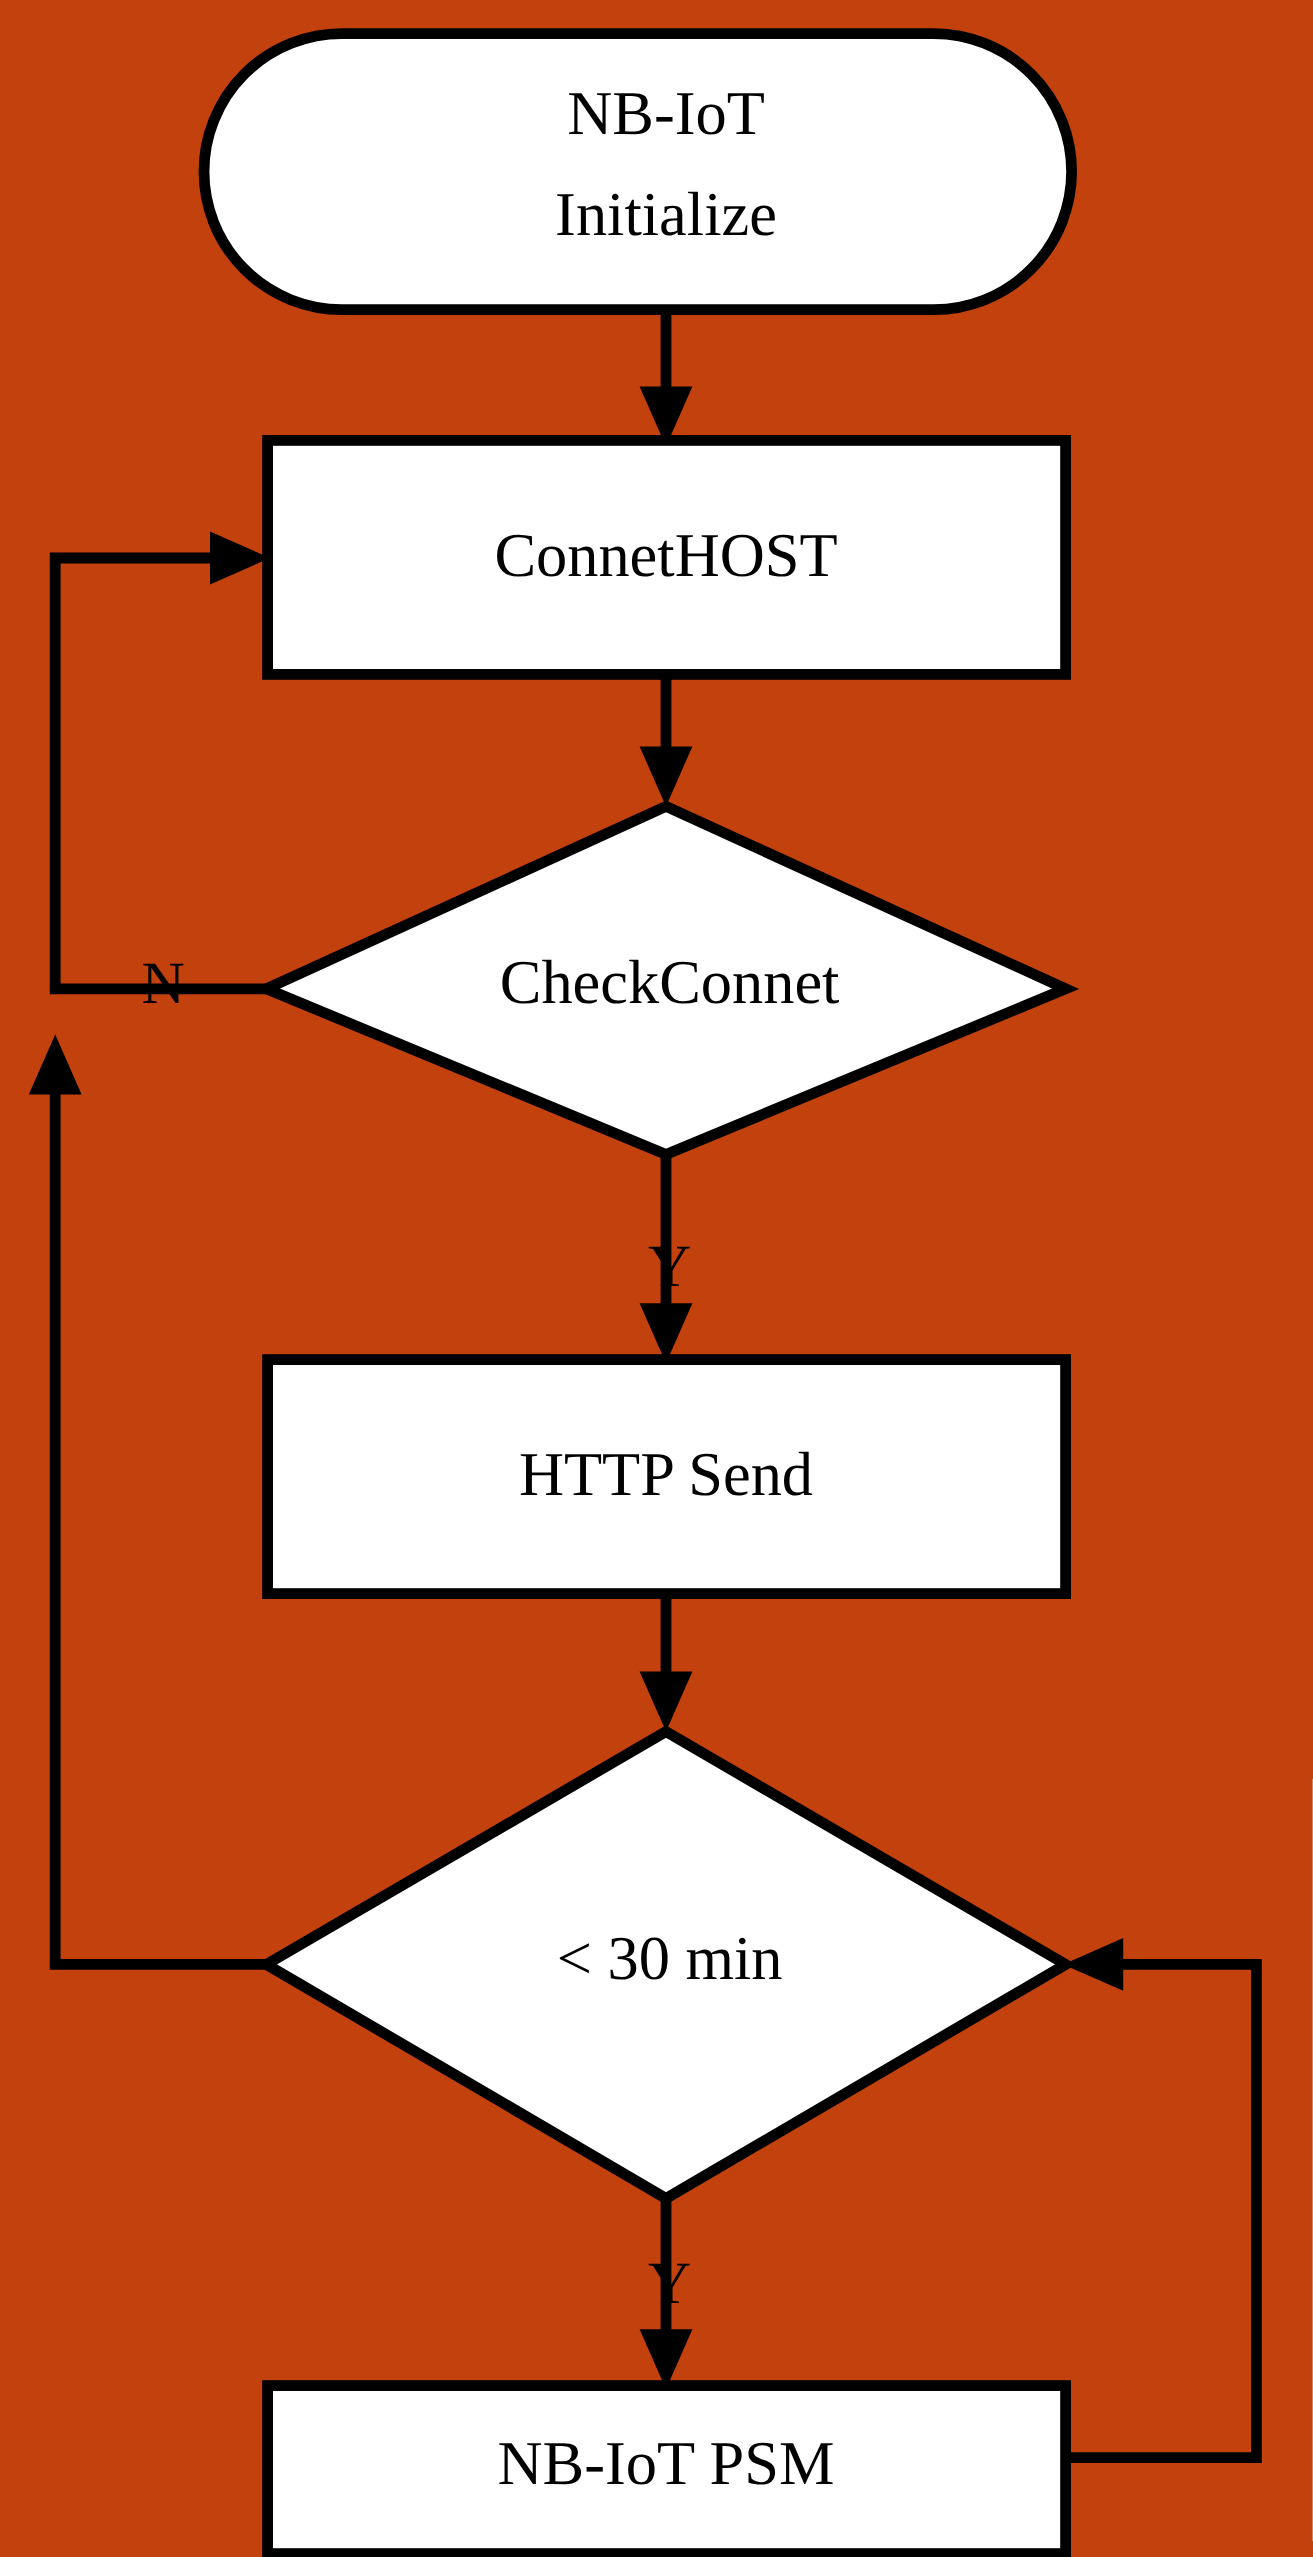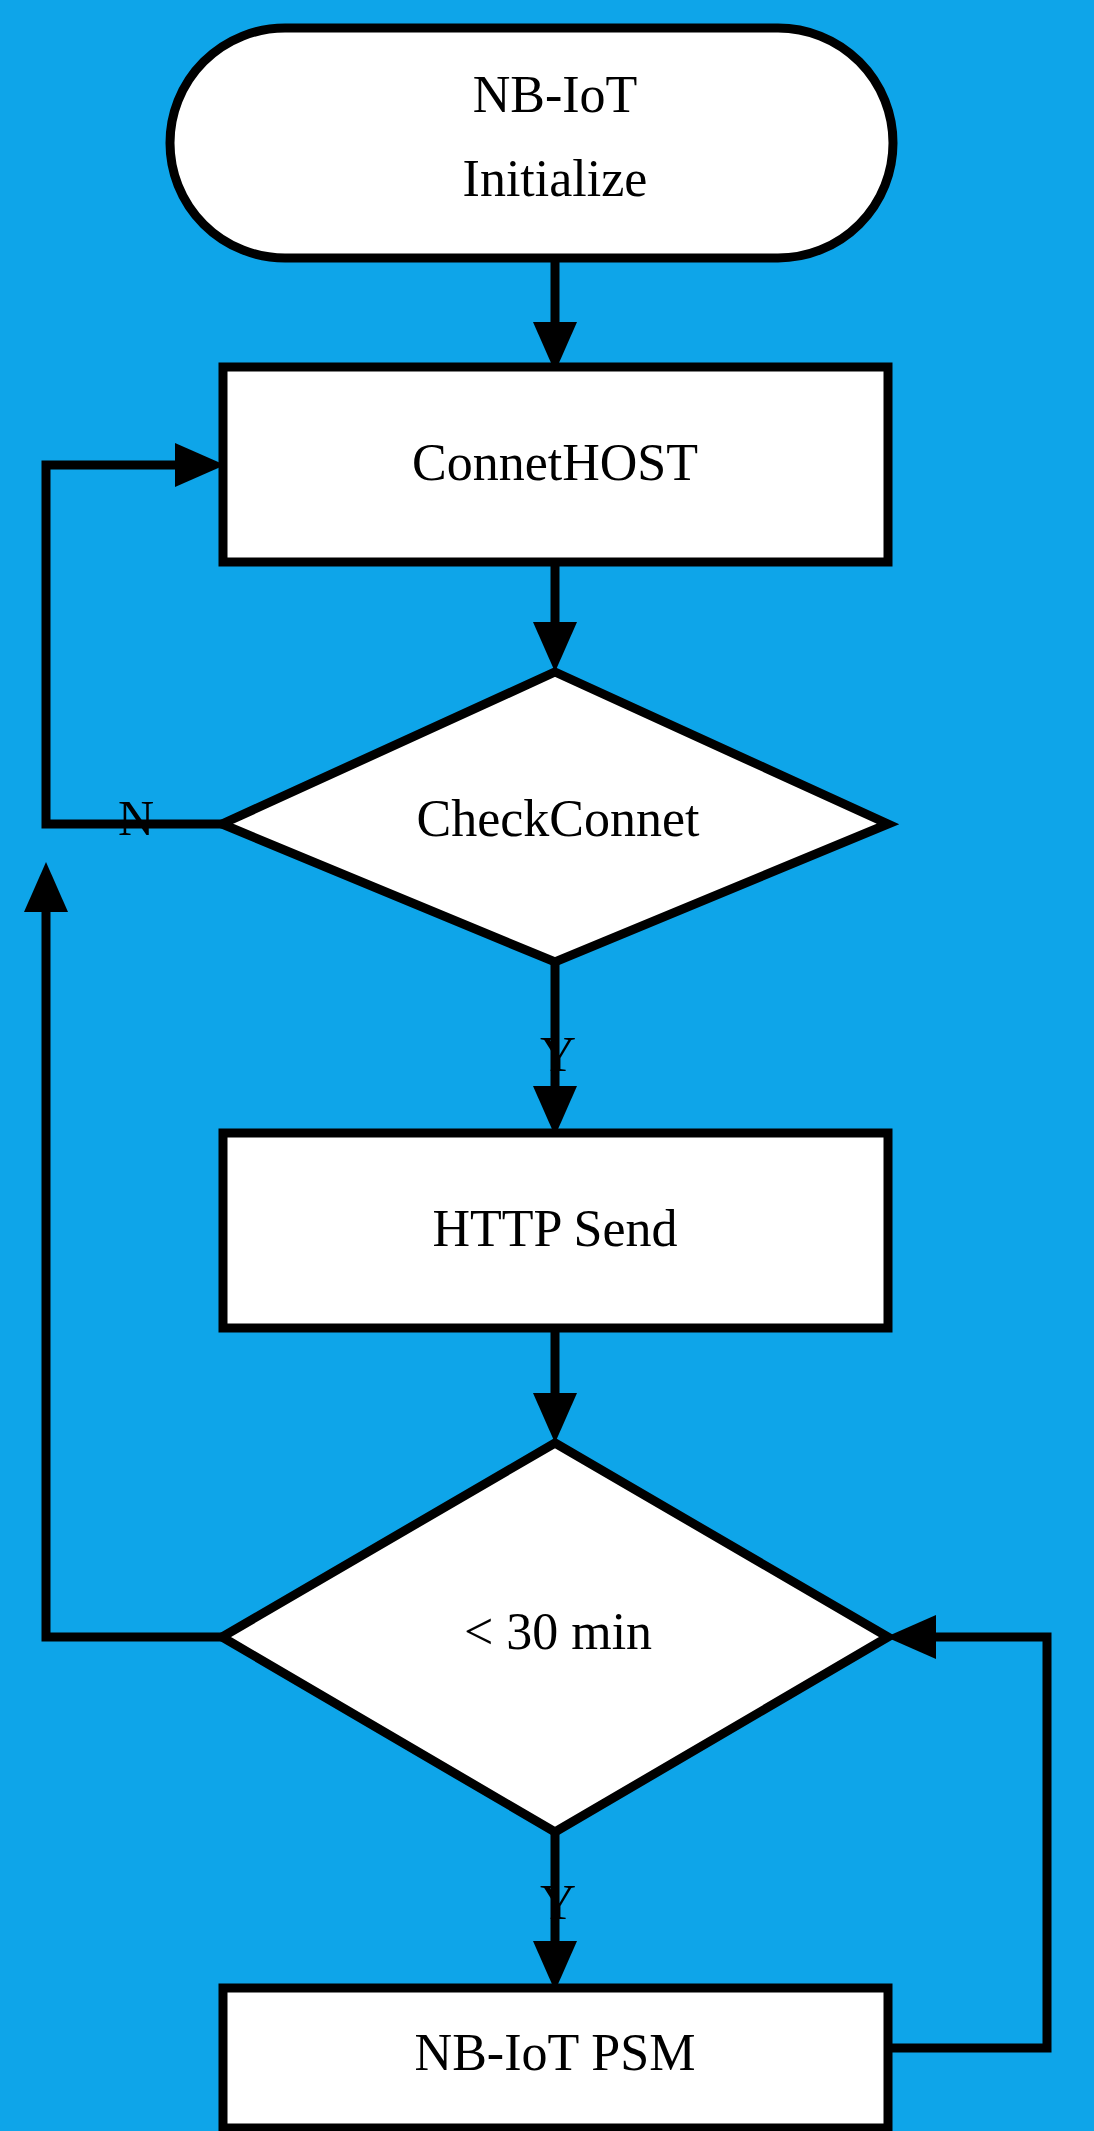--- a/index.html
+++ b/index.html
@@ -7,21 +7,21 @@
     padding: 0;
     background: #ffffff;
   }
   body {
     font-family: "Liberation Serif", "DejaVu Serif", serif;
   }
   #flowchart-root {
     position: relative;
     width: 1094px;
     height: 2131px;
-    background: #0ea5e9;
+    background: #c2410c;
     overflow: hidden;
   }
   svg.flow {
     display: block;
     width: 1094px;
     height: 2131px;
   }
   .shape {
     fill: #ffffff;
     stroke: #000000;

